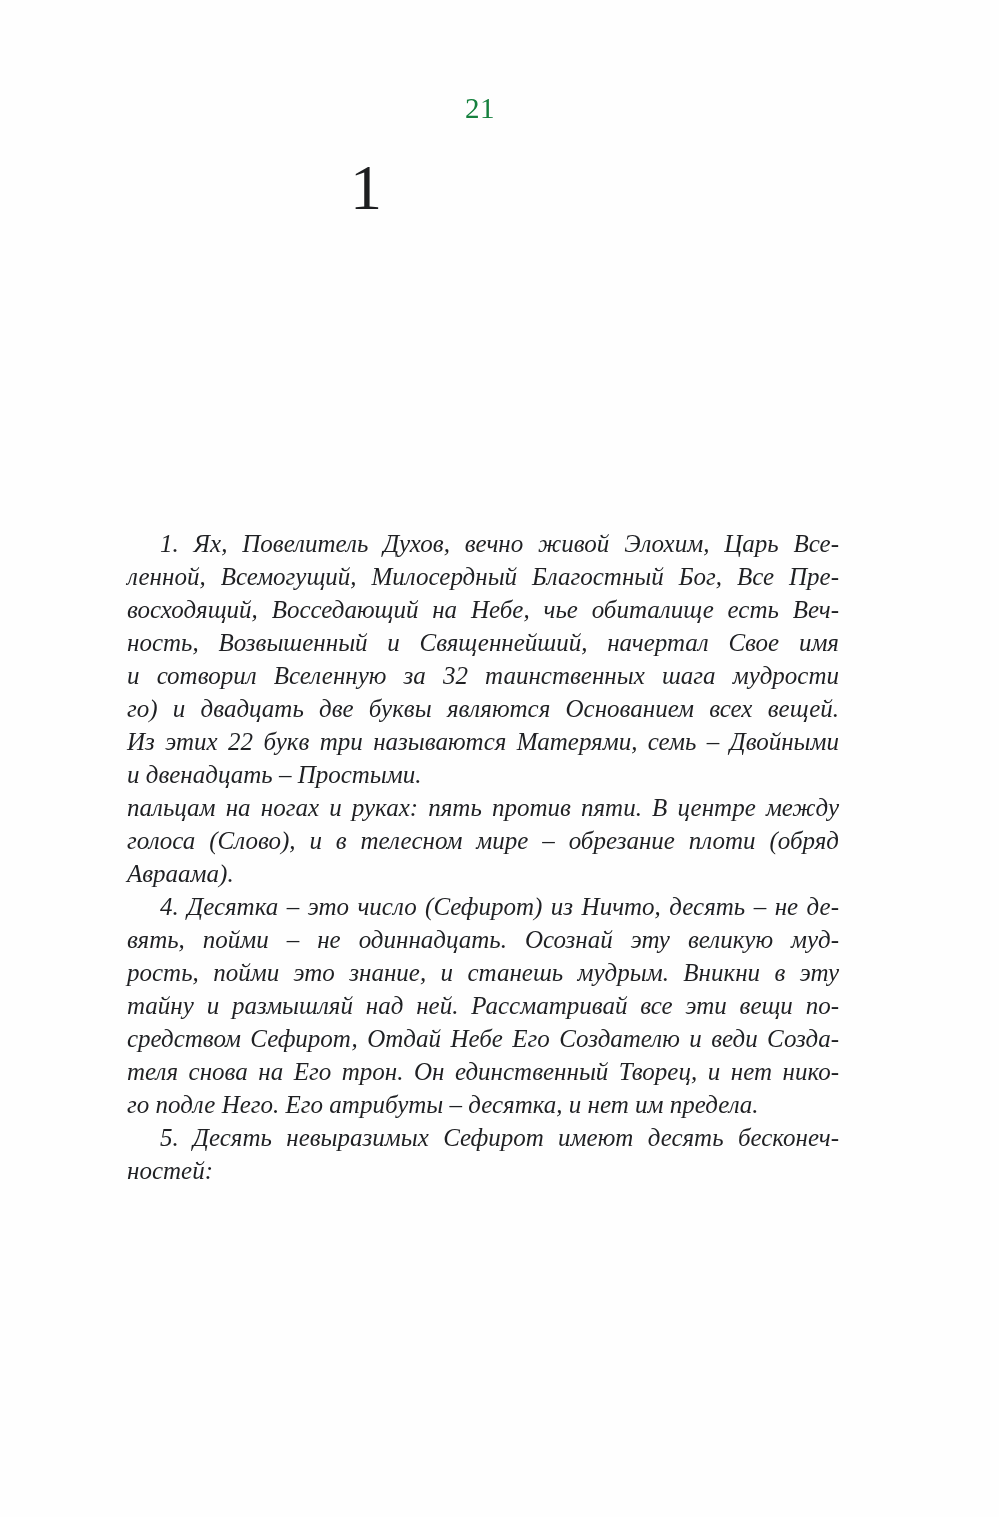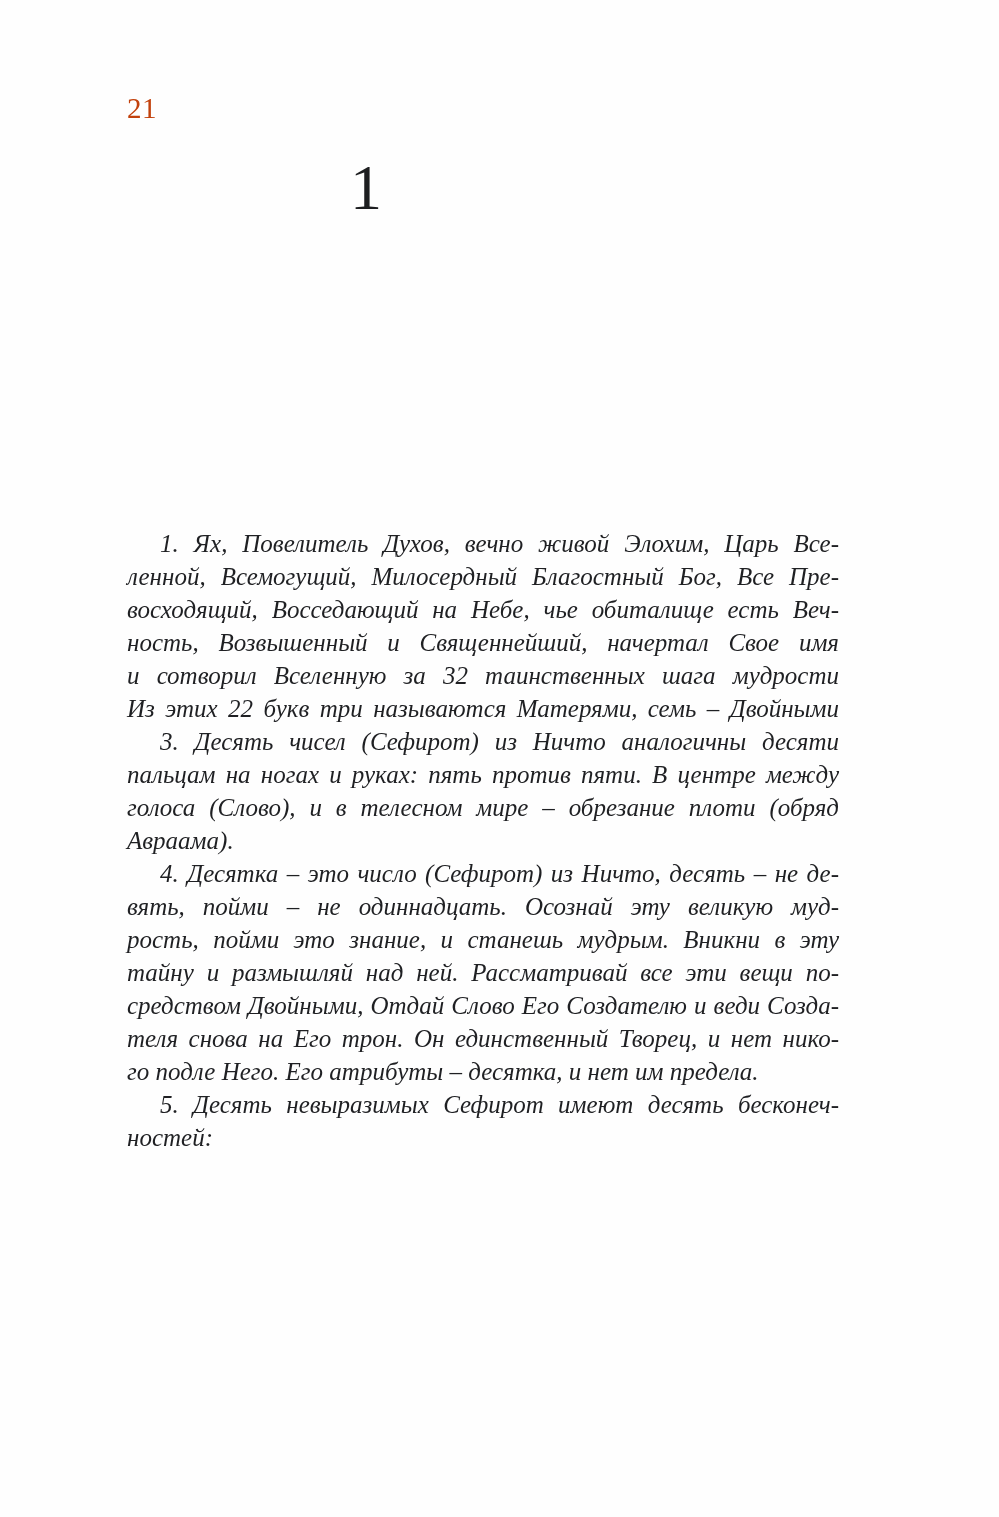--- a/index.html
+++ b/index.html
@@ -15,25 +15,25 @@
     background: #fefefe;
     color: #212121;
     font-family: "Liberation Serif", "DejaVu Serif", serif;
     overflow: hidden;
   }
   .page-number {
     position: absolute;
     top: 94px;
     left: 127px;
     width: 706px;
-    text-align: left;
+    text-align: center;
     font-size: 29px;
     line-height: 1;
     letter-spacing: 0.5px;
-    color: #c2410c;
+    color: #15803d;
   }
   .chapter-number {
     position: absolute;
     top: 156px;
     left: 350px;
     font-size: 64px;
     line-height: 1;
     color: #1d1e20;
   }
   .body-text {
@@ -68,34 +68,35 @@
 
   <div class="body-text">
       <div class="para">
         <div class="line justify indent">1. Ях, Повелитель Духов, вечно живой Элохим, Царь Все-</div>
         <div class="line justify">ленной, Всемогущий, Милосердный Благостный Бог, Все Пре-</div>
         <div class="line justify">восходящий, Восседающий на Небе, чье обиталище есть Веч-</div>
         <div class="line justify">ность, Возвышенный и Священнейший, начертал Свое имя</div>
         <div class="line justify">и сотворил Вселенную за 32 таинственных шага мудрости</div>
       </div>
       <div class="para">
+        <div class="line justify">го) и двадцать две буквы являются Основанием всех вещей.</div>
         <div class="line justify">Из этих 22 букв три называются Матерями, семь – Двойными</div>
+        <div class="line">и двенадцать – Простыми.</div>
       </div>
       <div class="para">
-        <div class="line justify indent">3. Десять чисел (Сефирот) из Ничто аналогичны десяти</div>
         <div class="line justify">пальцам на ногах и руках: пять против пяти. В центре между</div>
         <div class="line justify">голоса (Слово), и в телесном мире – обрезание плоти (обряд</div>
         <div class="line">Авраама).</div>
       </div>
       <div class="para">
         <div class="line justify indent">4. Десятка – это число (Сефирот) из Ничто, десять – не де-</div>
         <div class="line justify">вять, пойми – не одиннадцать. Осознай эту великую муд-</div>
         <div class="line justify">рость, пойми это знание, и станешь мудрым. Вникни в эту</div>
         <div class="line justify">тайну и размышляй над ней. Рассматривай все эти вещи по-</div>
-        <div class="line justify">средством Двойными, Отдай Слово Его Создателю и веди Созда-</div>
+        <div class="line justify">средством Сефирот, Отдай Небе Его Создателю и веди Созда-</div>
         <div class="line justify">теля снова на Его трон. Он единственный Творец, и нет нико-</div>
         <div class="line">го подле Него. Его атрибуты – десятка, и нет им предела.</div>
       </div>
       <div class="para">
         <div class="line justify indent">5. Десять невыразимых Сефирот имеют десять бесконеч-</div>
         <div class="line">ностей:</div>
       </div>
     </div>
 </div>
 

